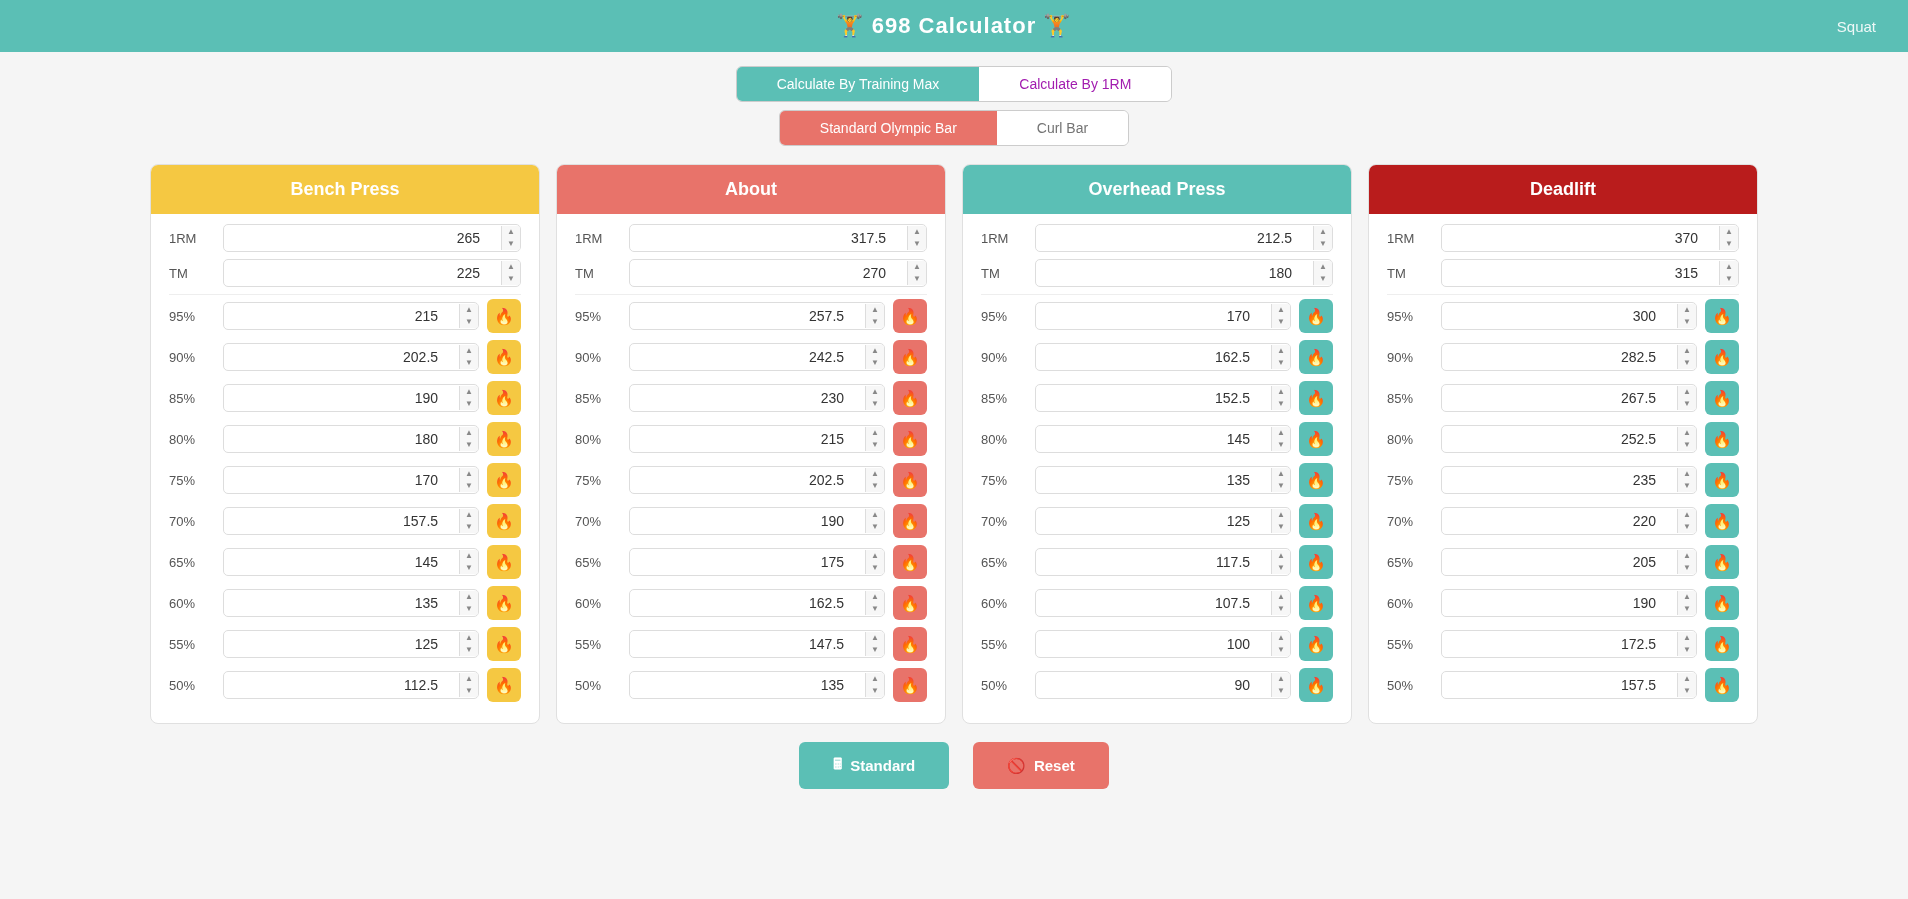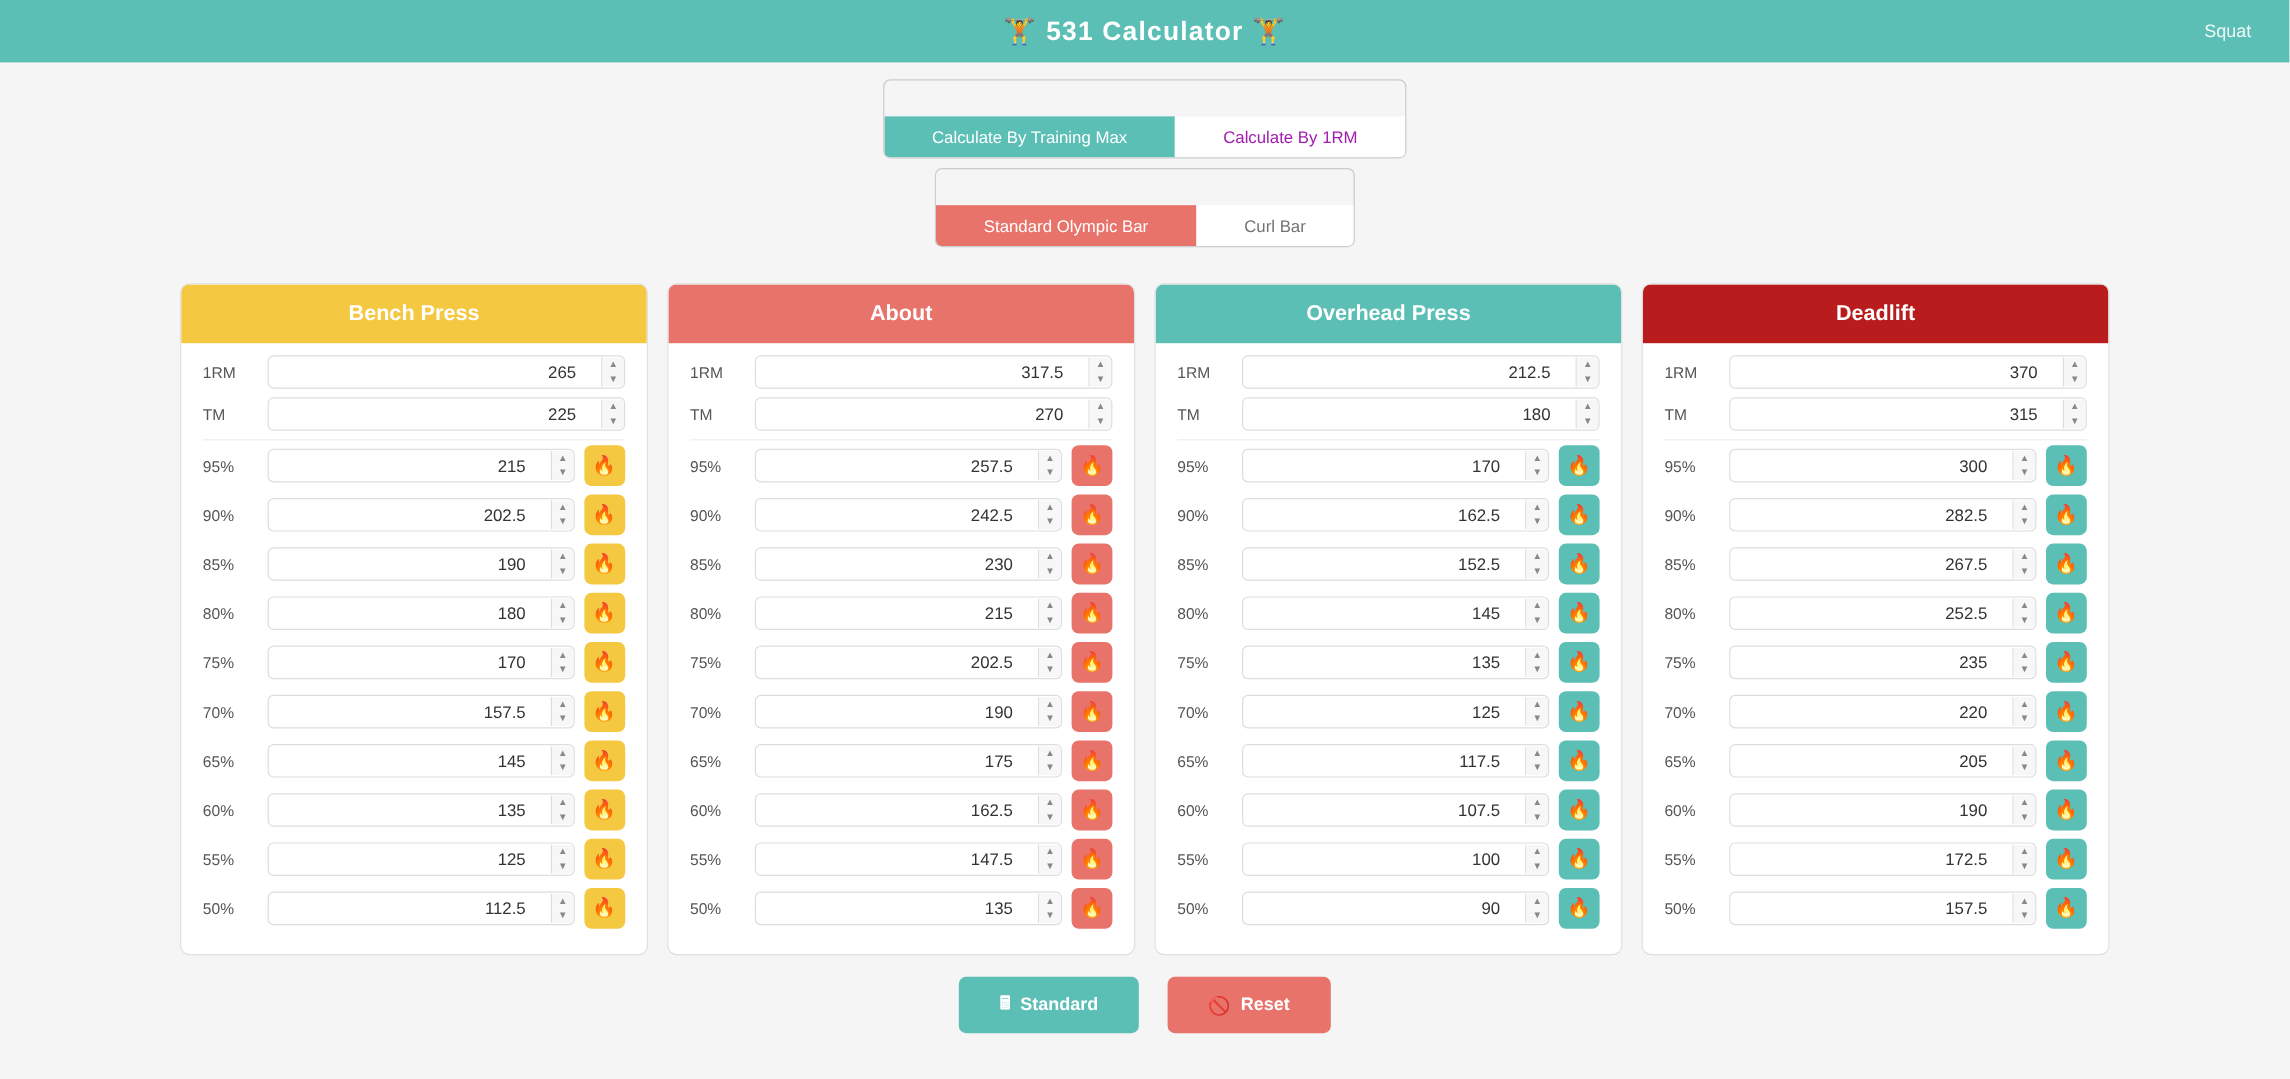--- a/index.html
+++ b/index.html
@@ -45,21 +45,20 @@
       overflow: hidden;
       border: 1.5px solid #ccc;
     }
     .toggle-btn {
       padding: 9px 40px;
       font-size: 14px;
       cursor: pointer;
       border: none;
       outline: none;
       font-weight: 500;
-      margin-top: 30px;
     }
     .toggle-btn.active-teal {
       background: #5bbfb5;
       color: white;
     }
     .toggle-btn.inactive-teal {
       background: white;
       color: #a21caf;
     }
     .toggle-btn.active-pink {
@@ -71,21 +70,21 @@
       color: #737373;
     }
 
     
     .columns-area {
       display: flex;
       gap: 0;
       padding: 0 20px;
       justify-content: center;
       align-items: flex-start;
-      margin-top: 20px;
+      margin-top: 8px;
     }
 
     .lift-card {
       flex: 1;
       max-width: 390px;
       margin: 0 8px;
       border-radius: 8px;
       overflow: hidden;
       background: white;
       border: 1.5px solid #e0e0e0;
@@ -192,21 +191,21 @@
     }
     .calculate-btn { background: #5bbfb5; color: white; }
     .reset-btn { background: #e8736a; color: white; }
 
     .divider { border: none; border-top: 1px solid #eee; margin: 4px 0; }
   </style>
 </head>
 <body>
 
 <div class="header">
-  <span class="header-title">🏋 531 Calculator 🏋</span>
+  <span class="header-title">🏋 698 Calculator 🏋</span>
   <span class="header-about">Squat</span>
 </div>
 
 <div class="toggle-section">
   <div class="toggle-row">
     <button class="toggle-btn active-teal">Calculate By Training Max</button>
     <button class="toggle-btn inactive-teal">Calculate By 1RM</button>
   </div>
   <div class="toggle-row">
     <button class="toggle-btn active-pink">Standard Olympic Bar</button>

